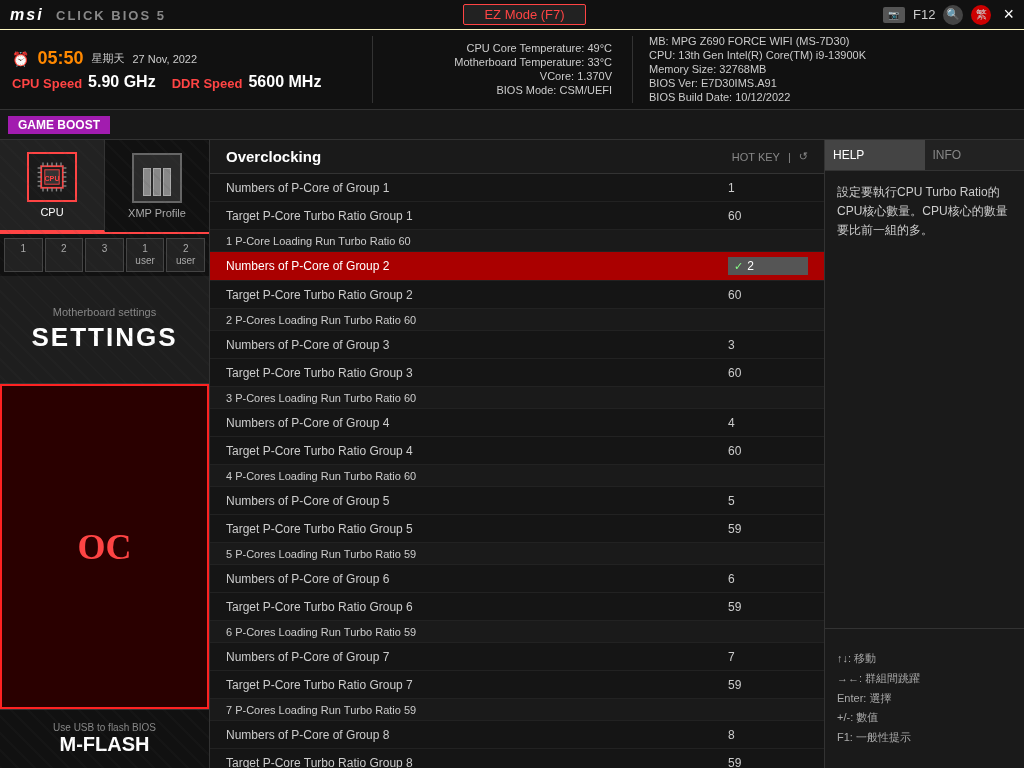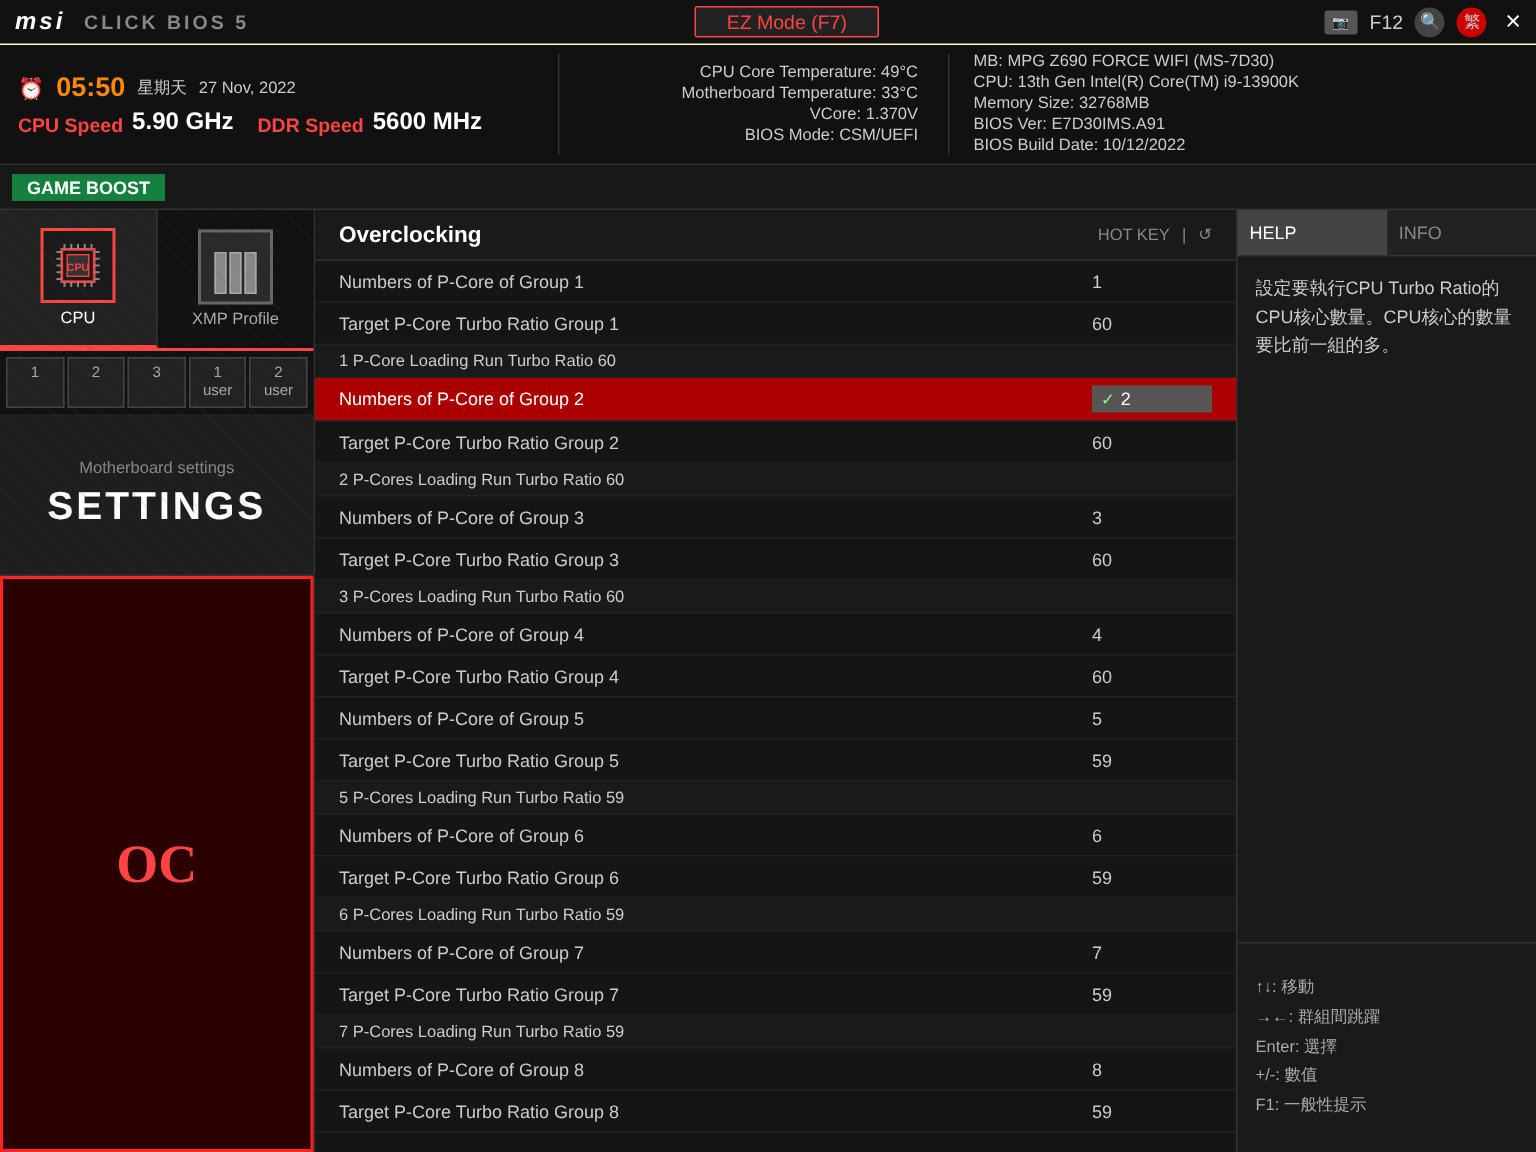--- a/index.html
+++ b/index.html
@@ -120,21 +120,21 @@
       background: #181818;
       display: flex;
       align-items: center;
       padding: 0 8px;
       border-bottom: 1px solid #333;
     }
     .game-boost-label {
       color: #fff;
       font-size: 12px;
       font-weight: bold;
-      background: #15803d;
+      background: #a21caf;
       padding: 2px 10px;
       margin-right: 10px;
       text-align: right;
     }
 
     
     .main-area {
       display: flex;
       width: 100%;
       height: calc(768px - 30px - 80px - 30px);
@@ -543,20 +543,24 @@
 
     <div class="settings-section">
       <span class="settings-sub">Motherboard settings</span>
       <span class="settings-main">SETTINGS</span>
     </div>
 
     <div class="oc-section">
       <span class="oc-label">OC</span>
     </div>
 
+    <div class="usb-flash">
+      <div class="usb-sub">Use USB to flash BIOS</div>
+      <div class="usb-main">M-FLASH</div>
+    </div>
   </div>
 
   <div class="content-area">
 
     <div class="oc-header">
       <span class="oc-title">Overclocking</span>
       <div class="hotkey-area">
         <span>HOT KEY</span>
         <span>|</span>
         <span>↺</span>
@@ -603,20 +607,23 @@
             <span class="oc-row-label">3 P-Cores Loading Run Turbo Ratio 60</span>
           </div>
           <div class="oc-row">
         <span class="oc-row-label">Numbers of P-Core of Group 4</span>
         <span class="oc-row-value">4</span>
       </div>
           <div class="oc-row">
         <span class="oc-row-label">Target P-Core Turbo Ratio Group 4</span>
         <span class="oc-row-value">60</span>
       </div>
+          <div class="oc-row sub-row">
+            <span class="oc-row-label">4 P-Cores Loading Run Turbo Ratio 60</span>
+          </div>
           <div class="oc-row">
         <span class="oc-row-label">Numbers of P-Core of Group 5</span>
         <span class="oc-row-value">5</span>
       </div>
           <div class="oc-row">
         <span class="oc-row-label">Target P-Core Turbo Ratio Group 5</span>
         <span class="oc-row-value">59</span>
       </div>
           <div class="oc-row sub-row">
             <span class="oc-row-label">5 P-Cores Loading Run Turbo Ratio 59</span>

